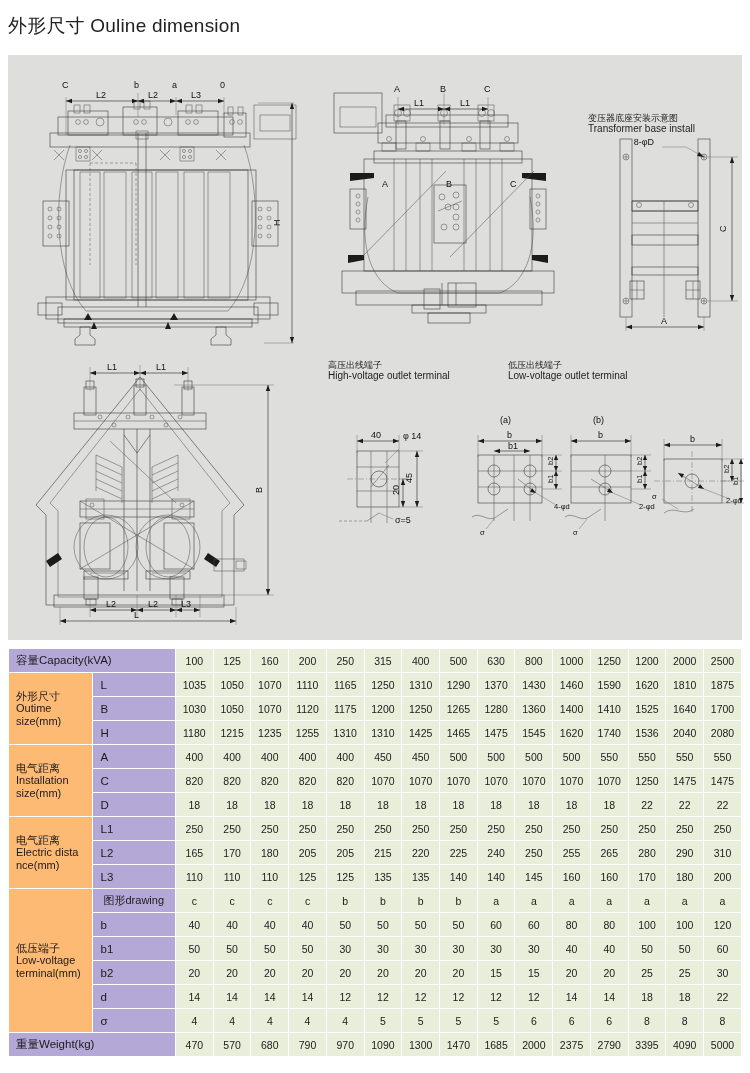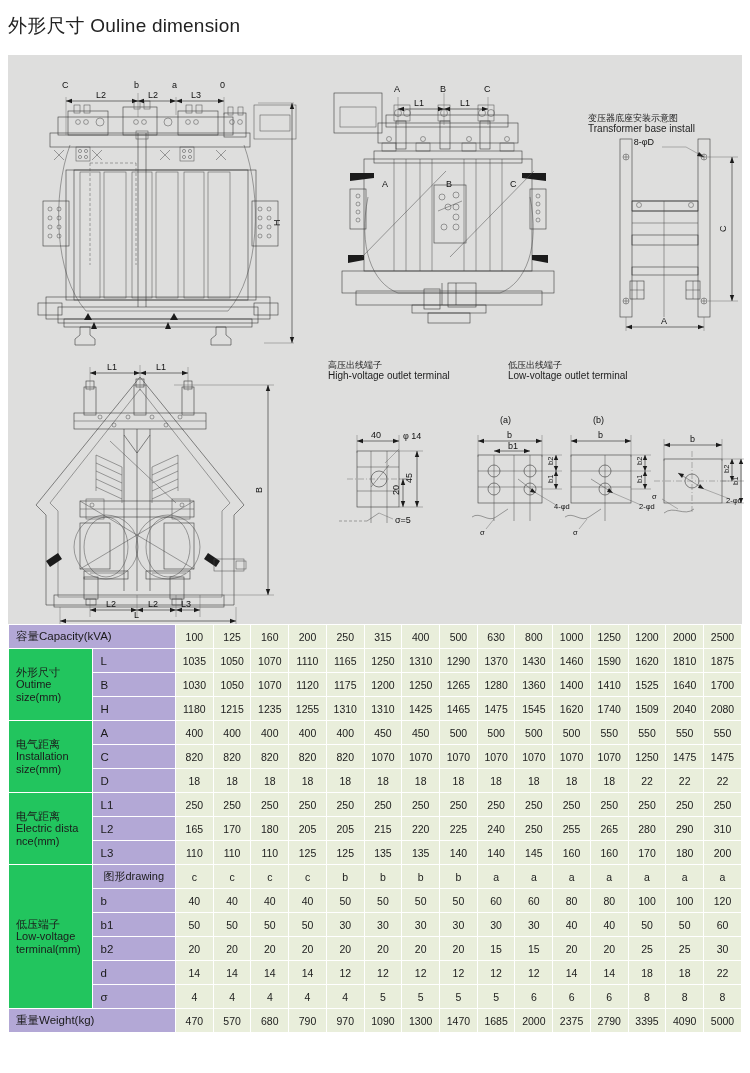--- a/index.html
+++ b/index.html
@@ -39,21 +39,21 @@
   .lnT { stroke:#555; stroke-width:.4; fill:none; }
   .dash{ stroke:#555; stroke-width:.5; fill:none; stroke-dasharray:3 2; }
   .ctr { stroke:#666; stroke-width:.45; fill:none; stroke-dasharray:6 2 1 2; }
   .dim { stroke:#222; stroke-width:.6; fill:none; }
   .fillDk{ fill:#1b1b1b; stroke:none; }
   .txt { font-family:"Liberation Sans",sans-serif; font-size:9px; fill:#111; }
   .txtS{ font-family:"Liberation Sans",sans-serif; font-size:7.5px; fill:#111; }
 
   
   .spec-table{
-    position:absolute; left:8px; top:624px;
+    position:absolute; left:8px; top:648px;
     width:734px;
     border-collapse:collapse;
     table-layout:fixed;
     font-size:10.5px;
   }
   .spec-table td{
     border:1.5px solid #ffffff;
     text-align:center;
     vertical-align:middle;
     padding:0;
@@ -62,21 +62,21 @@
   }
   td.hdr{
     background:#b3a8d6;
     text-align:left;
     padding-left:7px;
     font-size:11.5px;
     color:#1a1a1a;
     line-height:12.5px;
   }
   td.hdr-grp{
-    background:#22c55e;
+    background:#fdba74;
     text-align:left;
     padding-left:7px;
     font-size:11px;
     line-height:12.5px;
   }
   td.sub{
     background:#b3a8d6;
     text-align:left;
     padding-left:8px;
     font-size:11.5px;
@@ -753,21 +753,21 @@
         <td class="val">1235</td>
         <td class="val">1255</td>
         <td class="val">1310</td>
         <td class="val">1310</td>
         <td class="val">1425</td>
         <td class="val">1465</td>
         <td class="val">1475</td>
         <td class="val">1545</td>
         <td class="val">1620</td>
         <td class="val">1740</td>
-        <td class="val">1509</td>
+        <td class="val">1536</td>
         <td class="val">2040</td>
         <td class="val">2080</td>
       </tr>
       <tr>
         <td class="hdr-grp" rowspan="3" style="width:70px">
           <span class="grp-cn">电气距离</span>
           <span class="grp-cn">Installation</span>
           <span class="grp-cn">size(mm)</span>
         </td>
         <td class="sub" style="width:97px">A</td>

